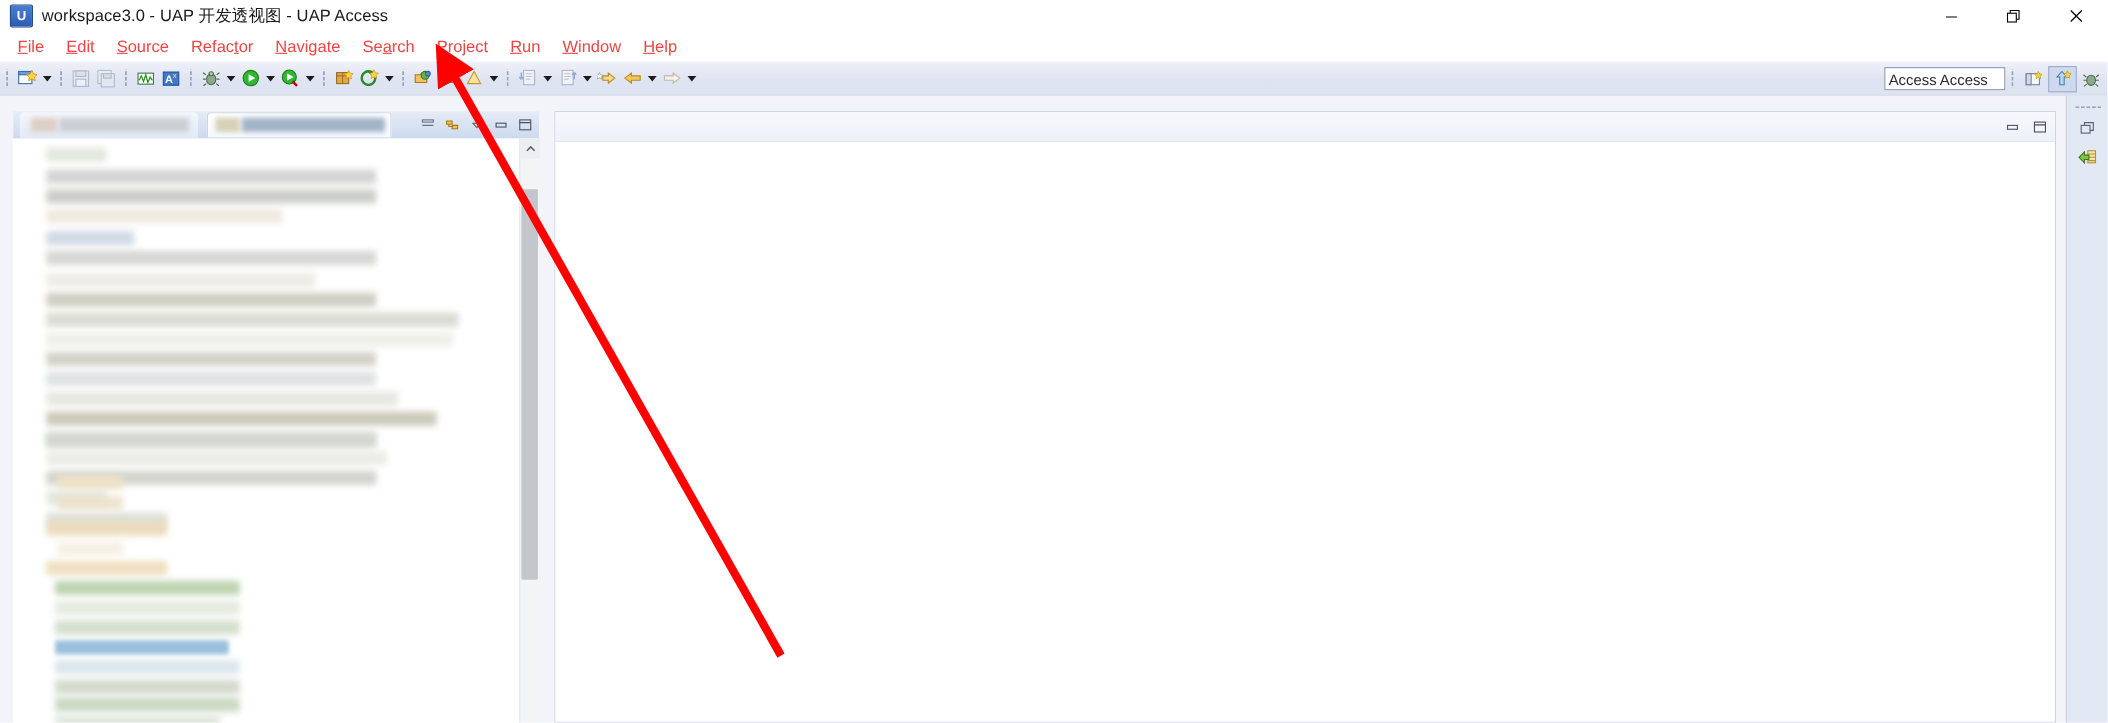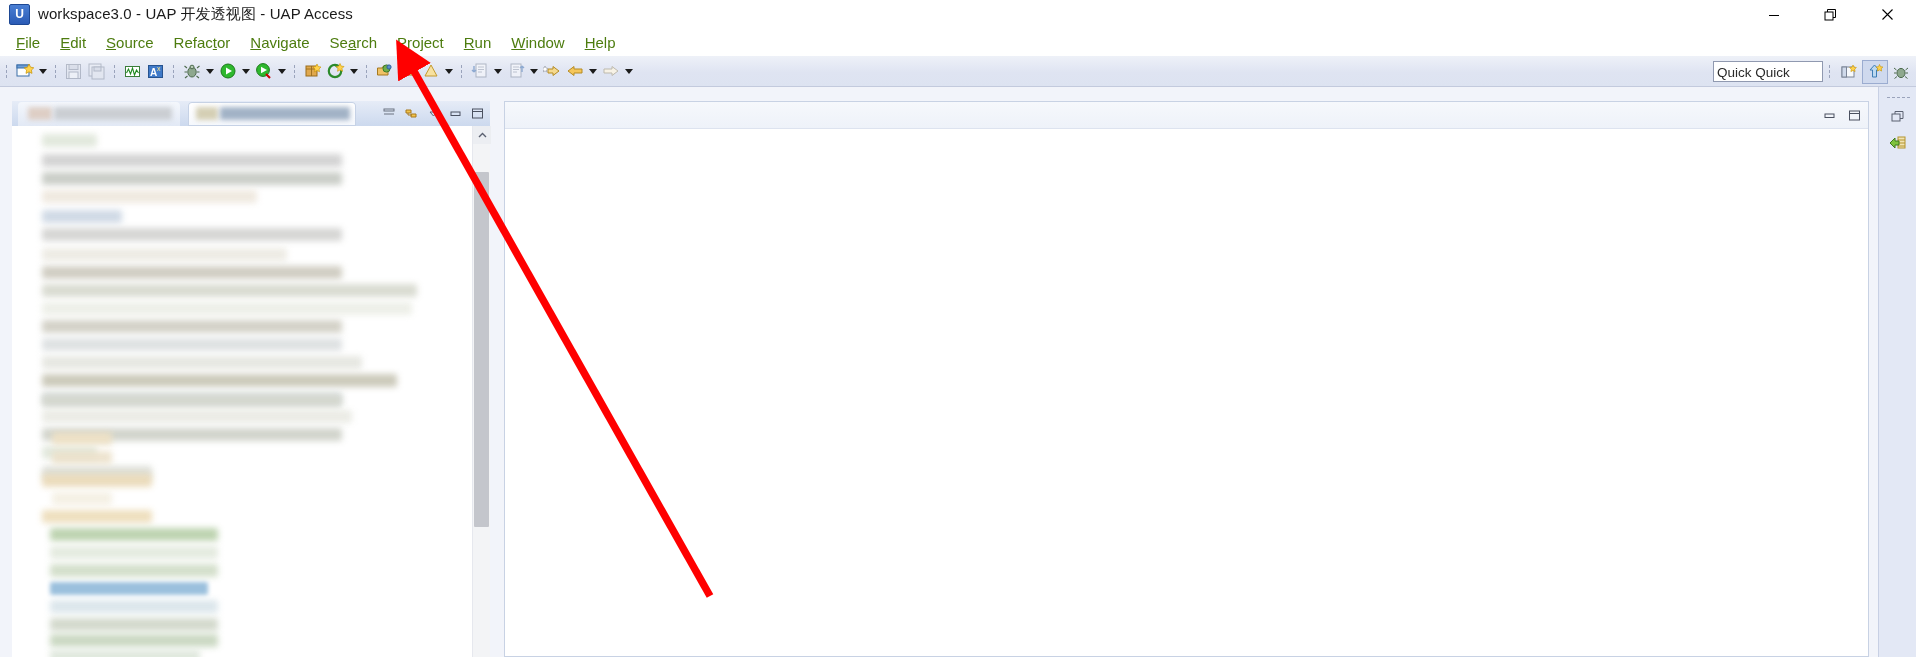--- a/index.html
+++ b/index.html
@@ -77,21 +77,21 @@
     width: 1916px;
     height: 27px;
     background: #ffffff;
     display: flex;
     align-items: center;
     padding-left: 6px;
     box-sizing: border-box;
   }
   .menu-item {
     font-size: 15px;
-    color: #4d7c0f;
+    color: #ef4444;
     padding: 2px 10px 3px 10px;
     white-space: nowrap;
   }
   .menu-item u { text-decoration: underline; }
 
   
   .toolbar {
     position: absolute;
     left: 0; top: 56px;
     width: 1916px;
@@ -556,21 +556,21 @@
         <svg width="18" height="18" viewBox="0 0 18 18">
           <path d="M16 9 L10 4.5 V7 H2 V11 H10 V13.5 Z" fill="#f7f2e6" stroke="#bdb9ad"></path>
         </svg>
       </div>
       <div class="tb-arrow">
           <i></i>
         </div>
     </div>
 
     <div class="tb-right">
-      <div class="quick-access" title="Quick Access">Quick Quick</div>
+      <div class="quick-access" title="Quick Access">Access Access</div>
       <div class="tb-grip"></div>
       <div class="persp-btn">
         <svg width="18" height="18" viewBox="0 0 18 18">
           <rect x="2" y="4" width="12" height="10" fill="#f7f9fc" stroke="#7b8496"></rect>
           <rect x="2" y="4" width="4.5" height="10" fill="#cfd9ea" stroke="#7b8496"></rect>
           <path d="M13 2 l1 2.2 2.4 .3 -1.7 1.7 .4 2.4 -2.1-1.2 -2.1 1.2 .4-2.4 -1.7-1.7 2.4-.3z" fill="#ffd24d" stroke="#c79300" stroke-width=".6"></path>
         </svg>
       </div>
       <div class="persp-btn active">
         <svg width="18" height="18" viewBox="0 0 18 18">

